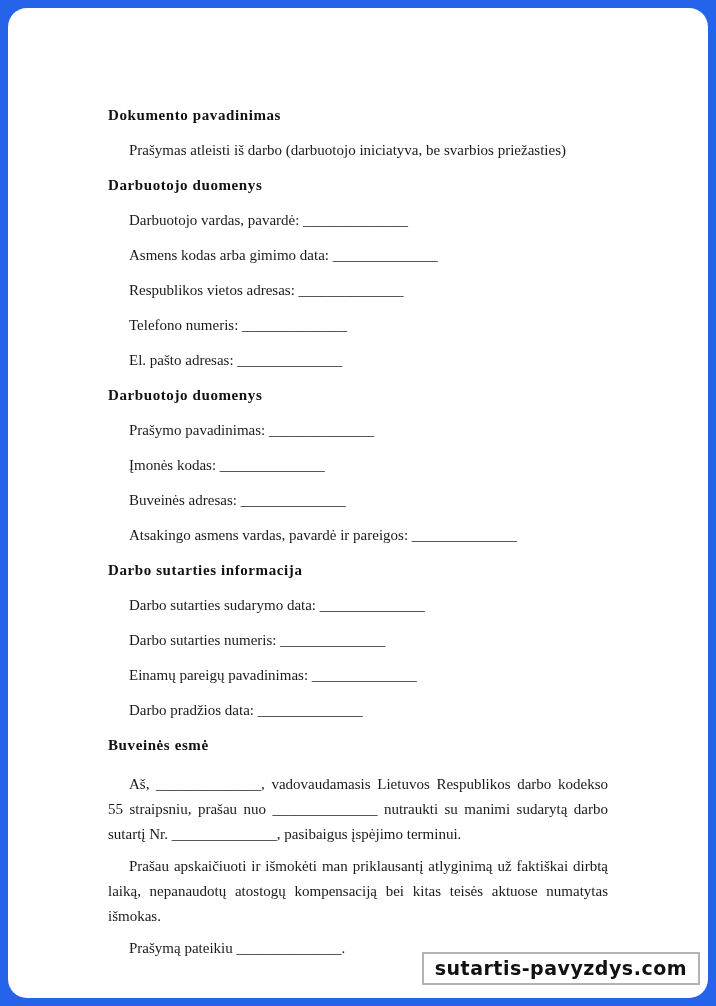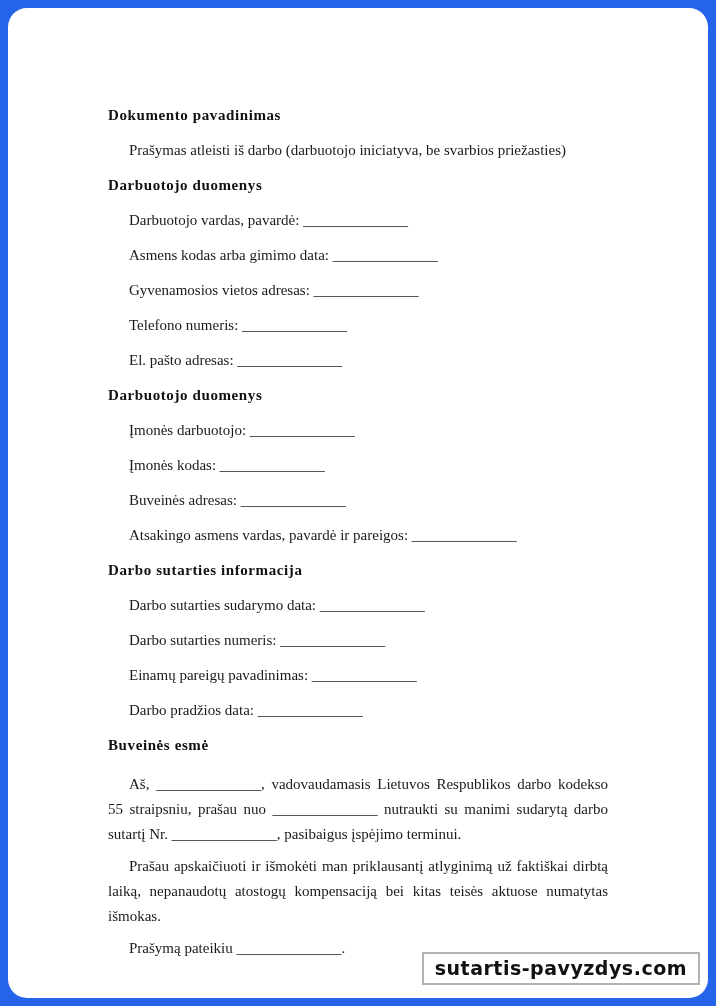--- a/index.html
+++ b/index.html
@@ -66,26 +66,26 @@
 
 <div class="frame">
   <div class="content">
 
     <div class="h">Dokumento pavadinimas</div>
     <div class="f">Prašymas atleisti iš darbo (darbuotojo iniciatyva, be svarbios priežasties)</div>
 
     <div class="h">Darbuotojo duomenys</div>
     <div class="f">Darbuotojo vardas, pavardė: ______________</div>
     <div class="f">Asmens kodas arba gimimo data: ______________</div>
-    <div class="f">Gyvenamosios vietos adresas: ______________</div>
+    <div class="f">Respublikos vietos adresas: ______________</div>
     <div class="f">Telefono numeris: ______________</div>
     <div class="f">El. pašto adresas: ______________</div>
 
     <div class="h">Darbuotojo duomenys</div>
-    <div class="f">Įmonės darbuotojo: ______________</div>
+    <div class="f">Prašymo pavadinimas: ______________</div>
     <div class="f">Įmonės kodas: ______________</div>
     <div class="f">Buveinės adresas: ______________</div>
     <div class="f">Atsakingo asmens vardas, pavardė ir pareigos: ______________</div>
 
     <div class="h">Darbo sutarties informacija</div>
     <div class="f">Darbo sutarties sudarymo data: ______________</div>
     <div class="f">Darbo sutarties numeris: ______________</div>
     <div class="f">Einamų pareigų pavadinimas: ______________</div>
     <div class="f">Darbo pradžios data: ______________</div>
 

